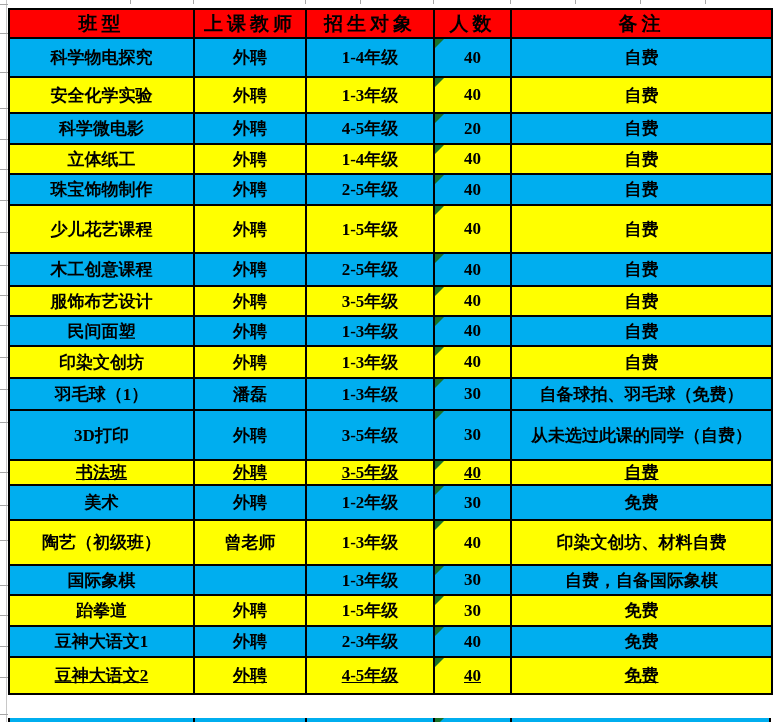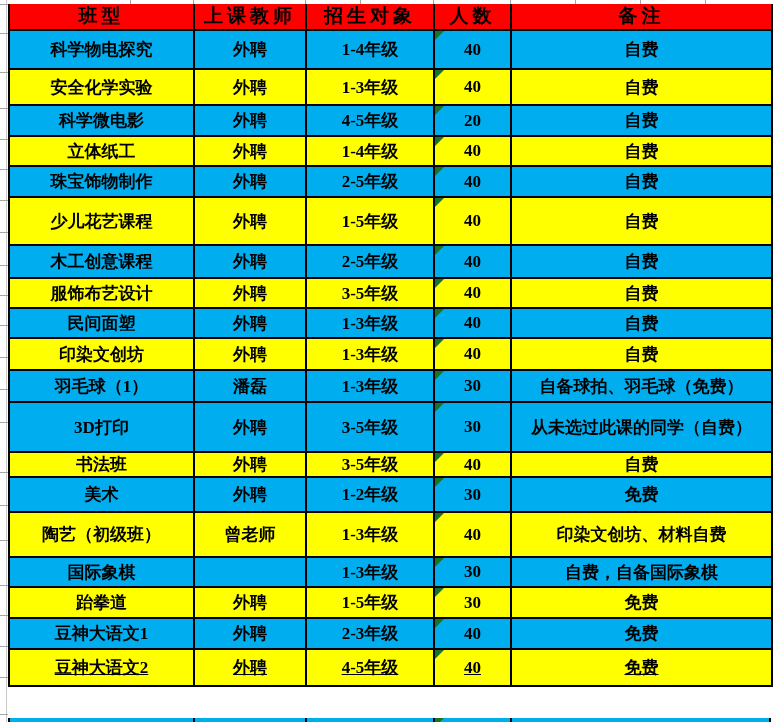--- a/index.html
+++ b/index.html
@@ -12,21 +12,21 @@
   .sheet{position:relative;width:778px;height:722px;background:var(--sheetbg);overflow:hidden;}
 
   
   .top-strip{position:absolute;left:0;top:0;width:778px;height:4px;background:var(--sheetbg);z-index:3;}
   .top-strip .tick{position:absolute;top:0;width:1px;height:4px;background:var(--grid);}
   .left-strip{position:absolute;left:0;top:0;width:8px;height:722px;background:var(--sheetbg);z-index:3;}
   .left-strip .hline{position:absolute;left:0;width:8px;height:1px;background:var(--grid);}
   .left-strip .vline{position:absolute;left:6px;top:0;width:1px;height:722px;background:#C8C8C8;}
 
   table.course-table{
-    position:absolute;left:8px;top:0;width:763px;
+    position:absolute;left:8px;top:8px;width:763px;
     border-collapse:collapse;table-layout:fixed;
   }
   .course-table th,.course-table td{
     border:2px solid var(--border);
     text-align:center;vertical-align:middle;
     font-weight:bold;color:#000;
     overflow:hidden;white-space:nowrap;
     padding:0;
   }
   .course-table th{
@@ -223,21 +223,21 @@
         <tr class="row-blue" style="height: 50px; margin-top: 12px;">
     <td>3D打印</td>
     <td>外聘</td>
     <td>3-5年级</td>
     <td class="count-cell">
       <span class="tri"></span>
       <span>30</span>
     </td>
     <td>从未选过此课的同学（自费）</td>
   </tr>
-        <tr class="row-yellow" style="height: 18px;">
+        <tr class="row-yellow" style="height: 18px; text-decoration: underline;">
     <td>书法班</td>
     <td>外聘</td>
     <td>3-5年级</td>
     <td class="count-cell">
       <span class="tri"></span>
       <span>40</span>
     </td>
     <td>自费</td>
   </tr>
         <tr class="row-blue" style="height: 35px;">

